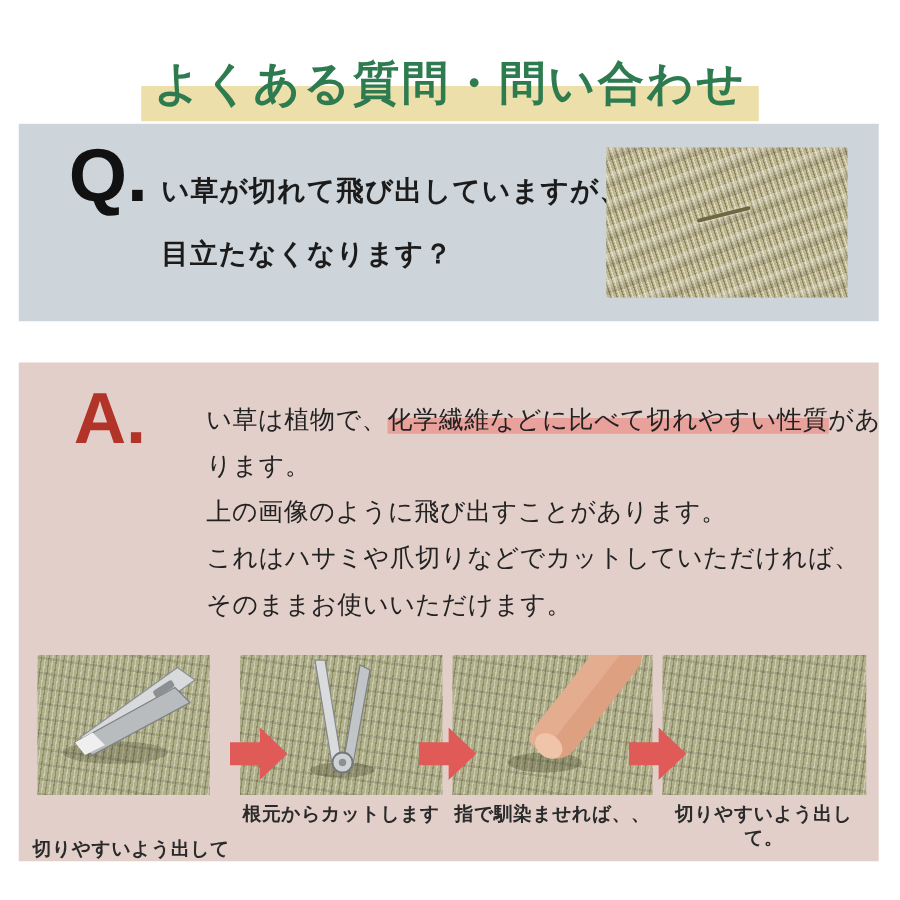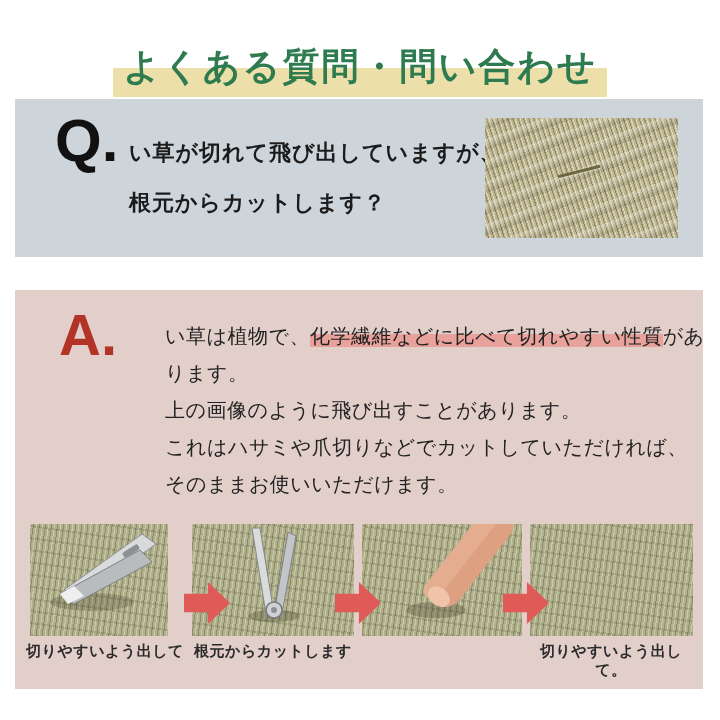--- a/index.html
+++ b/index.html
@@ -47,39 +47,39 @@
   .step-photo svg{position:absolute;left:0;top:0;}
 
   .arrow{position:absolute;top:292px;width:46px;height:42px;background:#e05b58;
          clip-path:polygon(0% 28%,52% 28%,52% 0%,100% 50%,52% 100%,52% 72%,0% 72%);}
   #arrow1{left:169px;}
   #arrow2{left:320px;}
   #arrow3{left:488px;}
 
   .caption{position:absolute;top:352px;width:172px;text-align:center;font-size:15px;
            font-weight:700;color:#2a2a2a;letter-spacing:0.5px;}
-  #cap1{left:4px;}
+  #cap1{left:4px;margin-top:28px;}
   #cap2{left:172px;text-align:center;}
   #cap3{left:341px;}
   #cap4{left:510px;}
 </style>
 </head>
 <body>
 
 <div id="canvas">
 
   <div class="title-wrap">
     <span class="title-text">よくある質問・問い合わせ</span>
   </div>
 
   <div class="q-panel">
     <div class="q-label">Q.</div>
     <div class="q-lines">
       <div>い草が切れて飛び出していますが、</div>
-      <div>根元からカットします？</div>
+      <div>目立たなくなります？</div>
     </div>
     <div class="q-photo tatami-q">
       <div class="strand"></div>
     </div>
   </div>
 
   <div class="a-panel">
     <div class="a-label">A.</div>
 
     <div class="answer-text">
@@ -121,16 +121,17 @@
     </div>
 
     <div class="step-photo tatami-green" id="photo4"></div>
 
     <div class="arrow" id="arrow1"></div>
     <div class="arrow" id="arrow2"></div>
     <div class="arrow" id="arrow3"></div>
 
     <div class="caption" id="cap1">切りやすいよう出して</div>
     <div class="caption" id="cap2">根元からカットします</div>
+    <div class="caption" id="cap3">指で馴染ませれば、、</div>
     <div class="caption" id="cap4">切りやすいよう出して。</div>
   </div>
 
 </div>
 
 </body></html>

